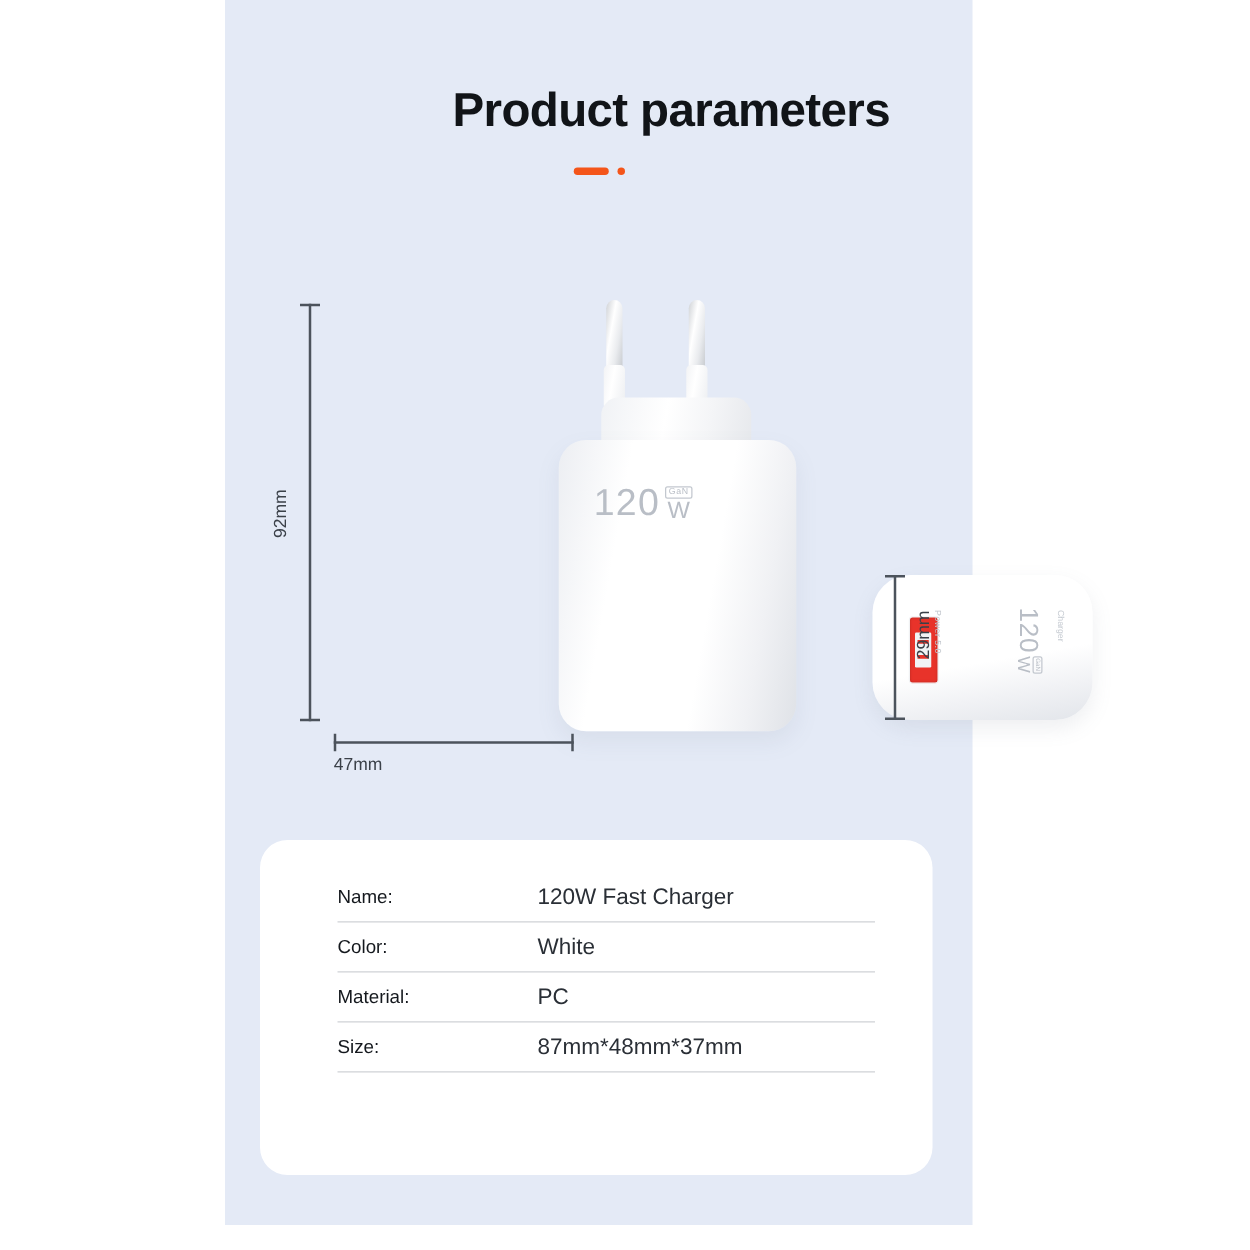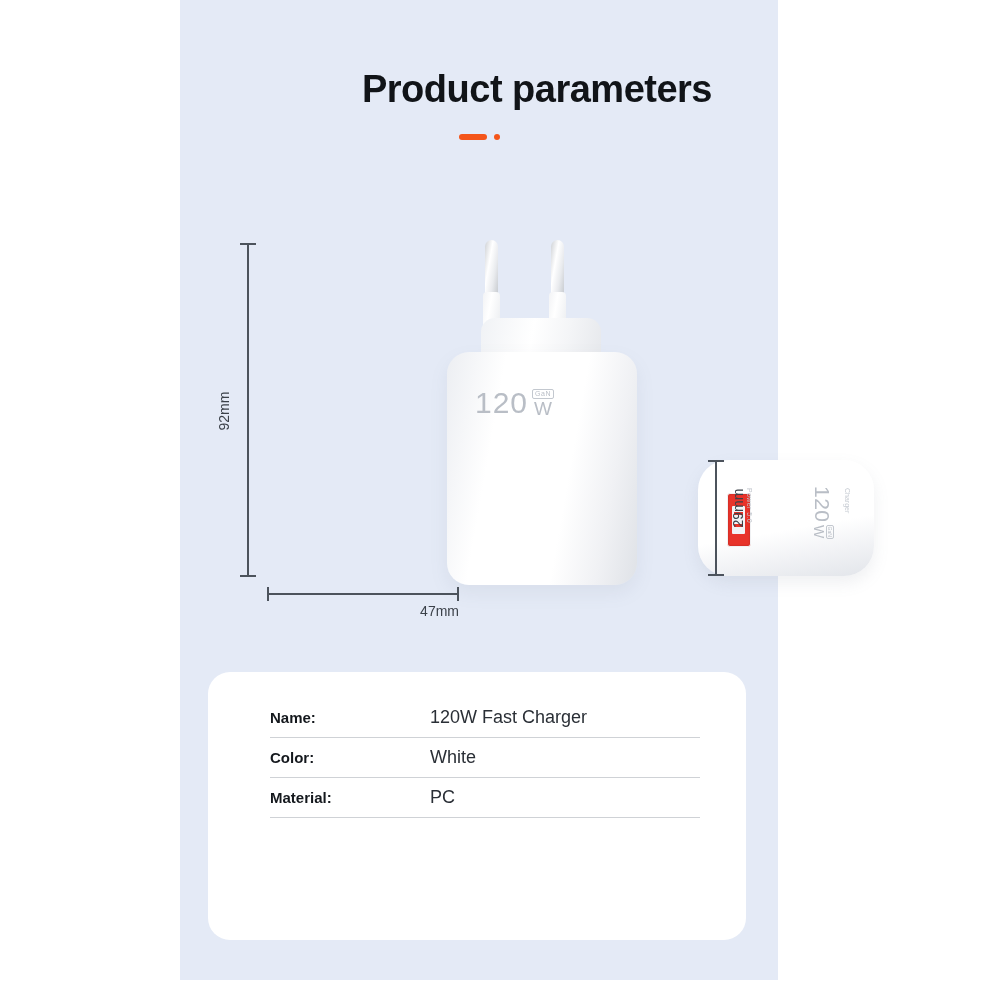--- a/index.html
+++ b/index.html
@@ -285,21 +285,21 @@
   }
   .spec-row {
     display: flex;
     align-items: center;
     height: 39px;
     border-bottom: 1px solid #cfd2d6;
   }
   .spec-row .label {
     width: 160px;
     font-size: 15px;
-    font-weight: bold;
+    font-weight: normal;
     color: #14181d;
     font-family: "Liberation Sans", sans-serif;
   }
   .spec-row .value {
     flex: 1;
     font-size: 18px;
     color: #2a2f36;
     font-family: "Liberation Sans", sans-serif;
   }
 </style>
@@ -335,21 +335,21 @@
     </div>
 
     <div class="dim-cap-h" style="left:60px; top:243px;"></div>
     <div class="dim-line-v" style="left:67px; top:243px; height:334px;"></div>
     <div class="dim-cap-h" style="left:60px; top:575px;"></div>
     <div class="dim-text vert" style="left:14px; top:403px; width:60px; text-align:center;">92mm</div>
 
     <div class="dim-cap-v" style="left:87px; top:587px;"></div>
     <div class="dim-line-h" style="left:87px; top:593px; width:192px;"></div>
     <div class="dim-cap-v" style="left:277px; top:587px;"></div>
-    <div class="dim-text" style="left:87px; top:603px; width:192px; text-align:right;">47mm</div>
+    <div class="dim-text" style="left:87px; top:603px; width:192px; text-align:left;">47mm</div>
 
     <div class="charger-small">
       <div class="usb-port">
         <div class="usb-tongue"></div>
       </div>
       <div class="port-label">Power 5.0</div>
       <div class="small-mark">
         <span class="num">120</span>
         <span class="wcol">
           <span class="gan">GaN</span>
@@ -378,17 +378,21 @@
       <div class="spec-row">
         <span class="label">Color:</span>
         <span class="value">White</span>
       </div>
 
       <div class="spec-row">
         <span class="label">Material:</span>
         <span class="value">PC</span>
       </div>
 
+      <div class="spec-row">
+        <span class="label">Size:</span>
+        <span class="value">87mm*48mm*37mm</span>
+      </div>
 
     </div>
   </div>
 
 </div>
 
 </body></html>

